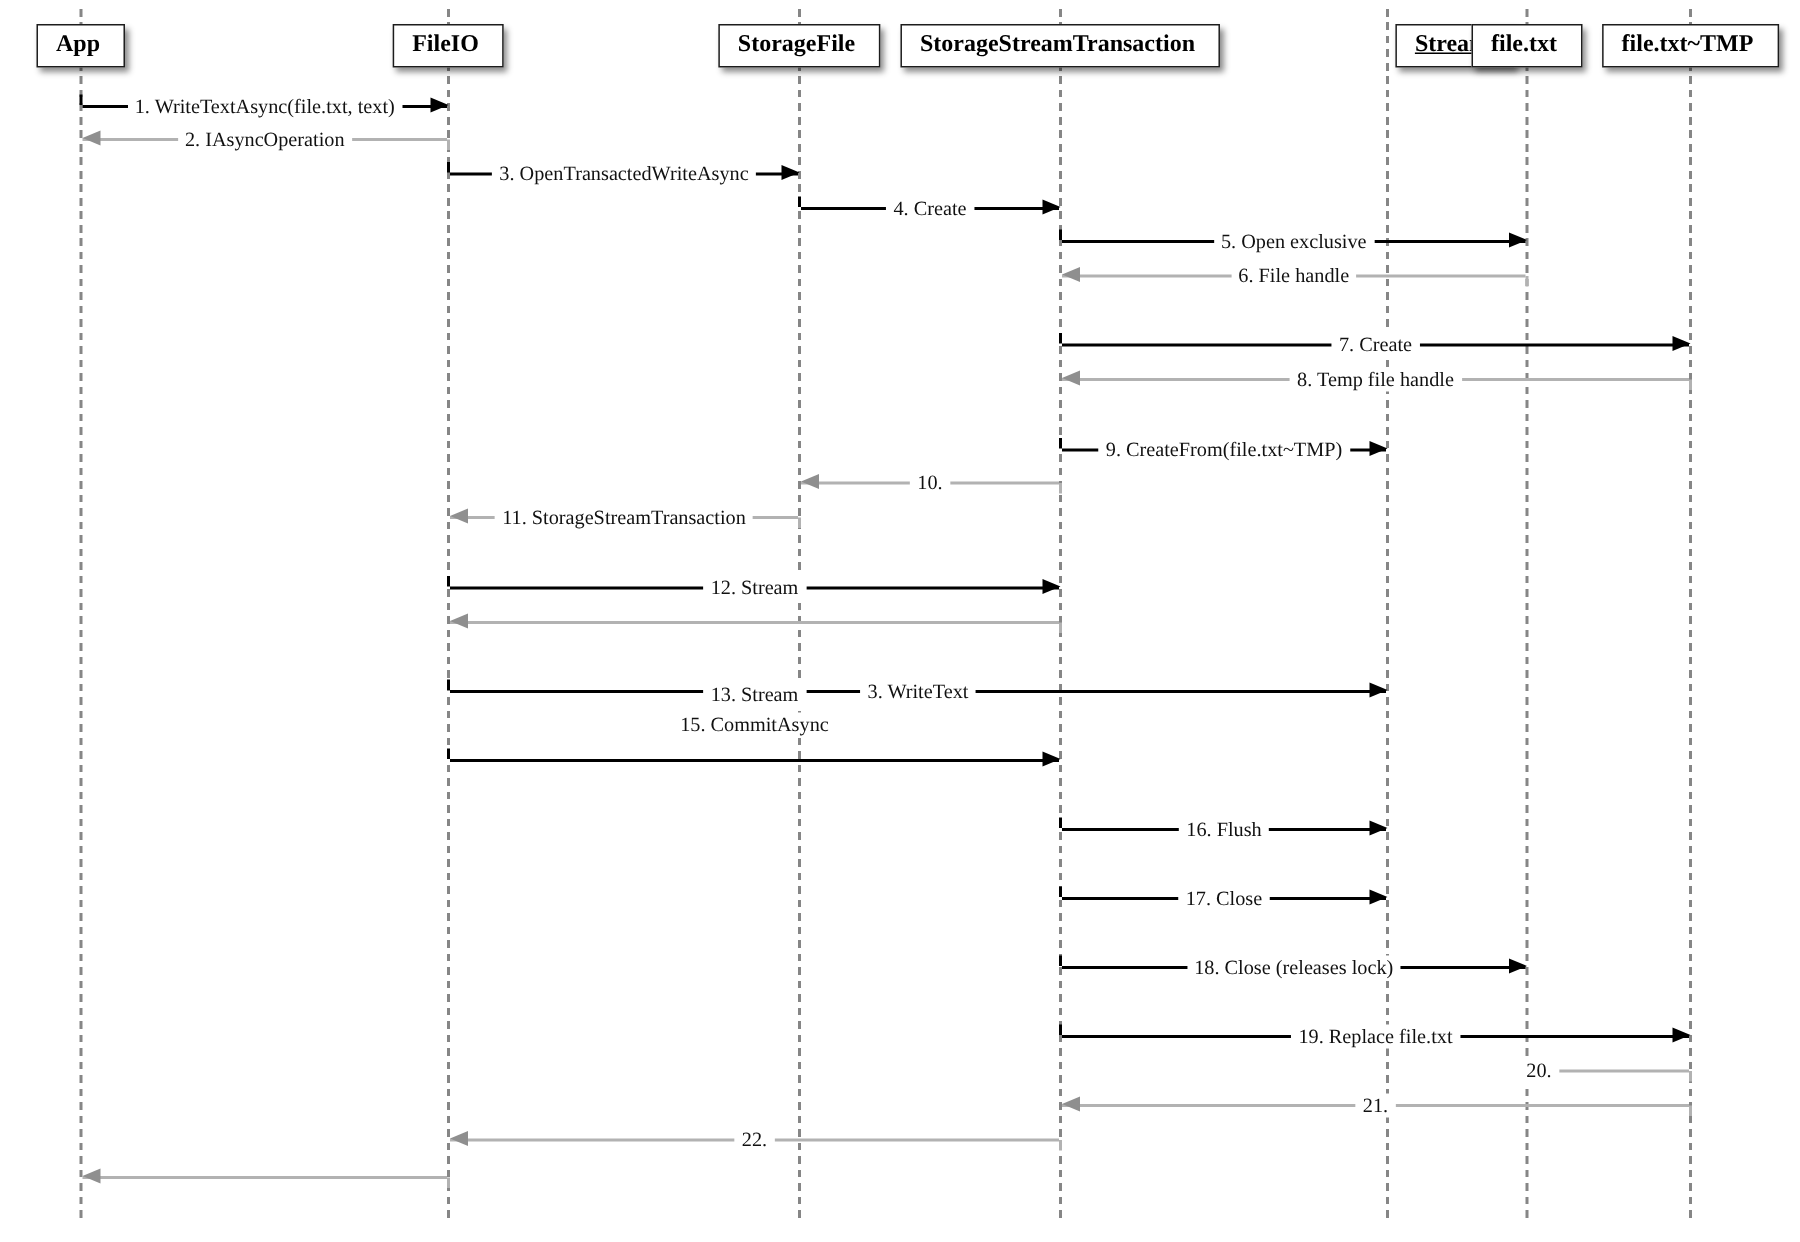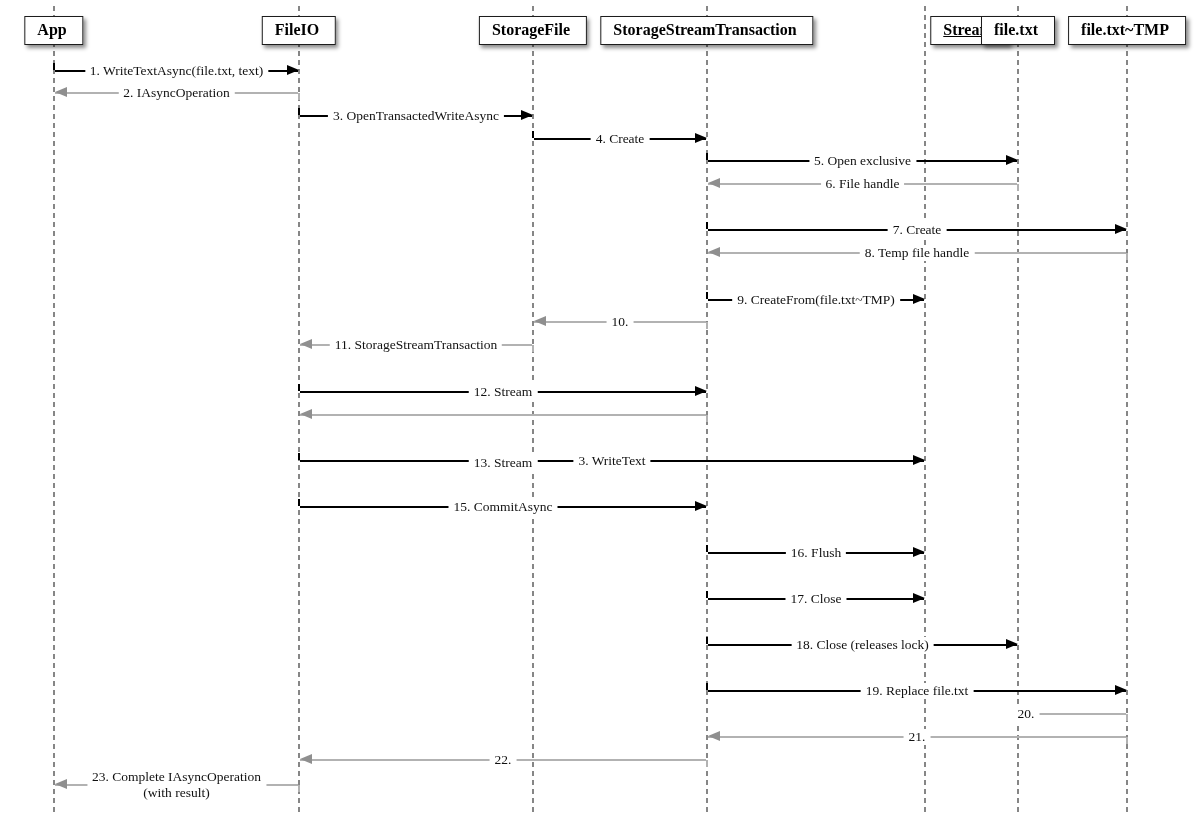--- a/index.html
+++ b/index.html
@@ -130,21 +130,21 @@
     </div>
     <div class="msg-line" style="left: 300px; width: 624px; top: 460px; background: rgb(0, 0, 0);"></div>
     <div class="msg-tick" style="left: 298px; top: 453px; background: rgb(0, 0, 0);"></div>
     <div class="arrow" style="top: 455px; left: 913px; border-left: 12px solid rgb(0, 0, 0);"></div>
     <div class="msg-label" style="left: 612px; top: 461px;">
       <div>3. WriteText</div>
     </div>
     <div class="msg-line" style="left: 300px; width: 406px; top: 506px; background: rgb(0, 0, 0);"></div>
     <div class="msg-tick" style="left: 298px; top: 499px; background: rgb(0, 0, 0);"></div>
     <div class="arrow" style="top: 501px; left: 695px; border-left: 12px solid rgb(0, 0, 0);"></div>
-    <div class="msg-label" style="left: 503px; top: 507px;">
+    <div class="msg-label" style="left: 503px; top: 483px;">
       <div>15. CommitAsync</div>
     </div>
     <div class="msg-line" style="left: 708px; width: 216px; top: 552px; background: rgb(0, 0, 0);"></div>
     <div class="msg-tick" style="left: 706px; top: 545px; background: rgb(0, 0, 0);"></div>
     <div class="arrow" style="top: 547px; left: 913px; border-left: 12px solid rgb(0, 0, 0);"></div>
     <div class="msg-label" style="left: 816px; top: 553px;">
       <div>16. Flush</div>
     </div>
     <div class="msg-line" style="left: 708px; width: 216px; top: 598px; background: rgb(0, 0, 0);"></div>
     <div class="msg-tick" style="left: 706px; top: 591px; background: rgb(0, 0, 0);"></div>
@@ -178,17 +178,13 @@
     </div>
     <div class="msg-line" style="left: 300px; width: 406px; top: 759px; background: rgb(178, 178, 178);"></div>
     <div class="msg-tick" style="left: 706px; top: 760px; background: rgb(178, 178, 178);"></div>
     <div class="arrow" style="top: 754px; left: 300px; border-right: 12px solid rgb(143, 143, 143);"></div>
     <div class="msg-label" style="left: 503px; top: 760px;">
       <div>22.</div>
     </div>
     <div class="msg-line" style="left: 55px; width: 243px; top: 784px; background: rgb(178, 178, 178);"></div>
     <div class="msg-tick" style="left: 298px; top: 785px; background: rgb(178, 178, 178);"></div>
     <div class="arrow" style="top: 779px; left: 55px; border-right: 12px solid rgb(143, 143, 143);"></div>
-    <div class="msg-label" style="left: 176.5px; top: 785px;">
-      <div>23. Complete IAsyncOperation</div>
-      <div>(with result)</div>
-    </div>
   </div>
 
 </body></html>

